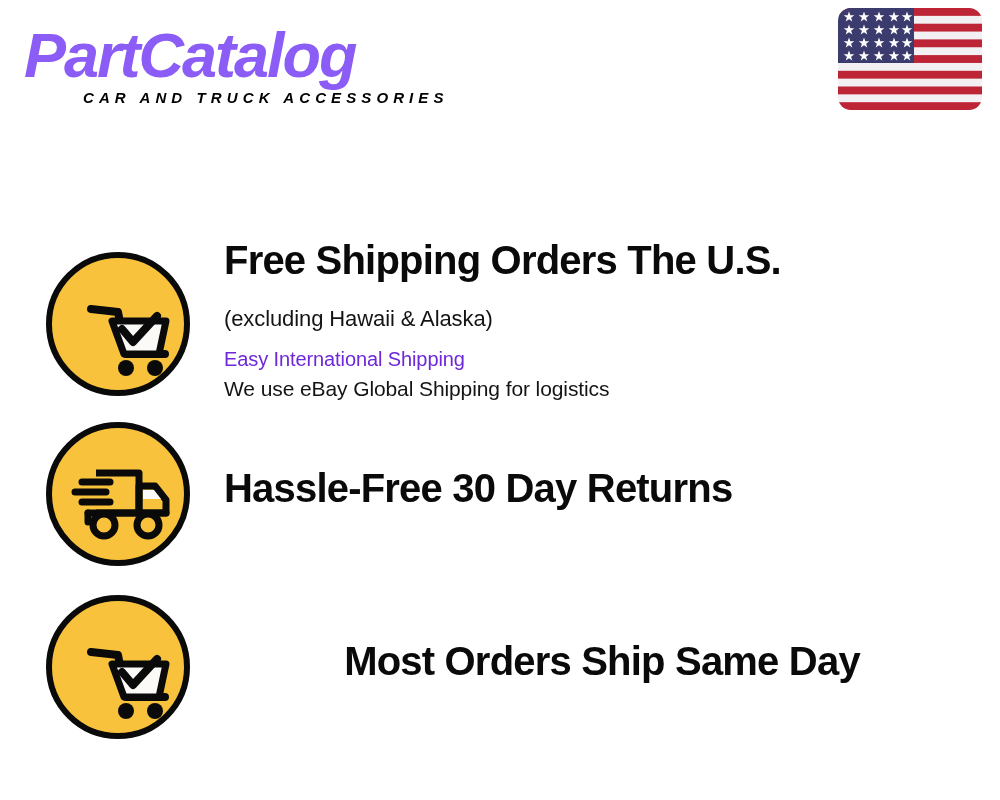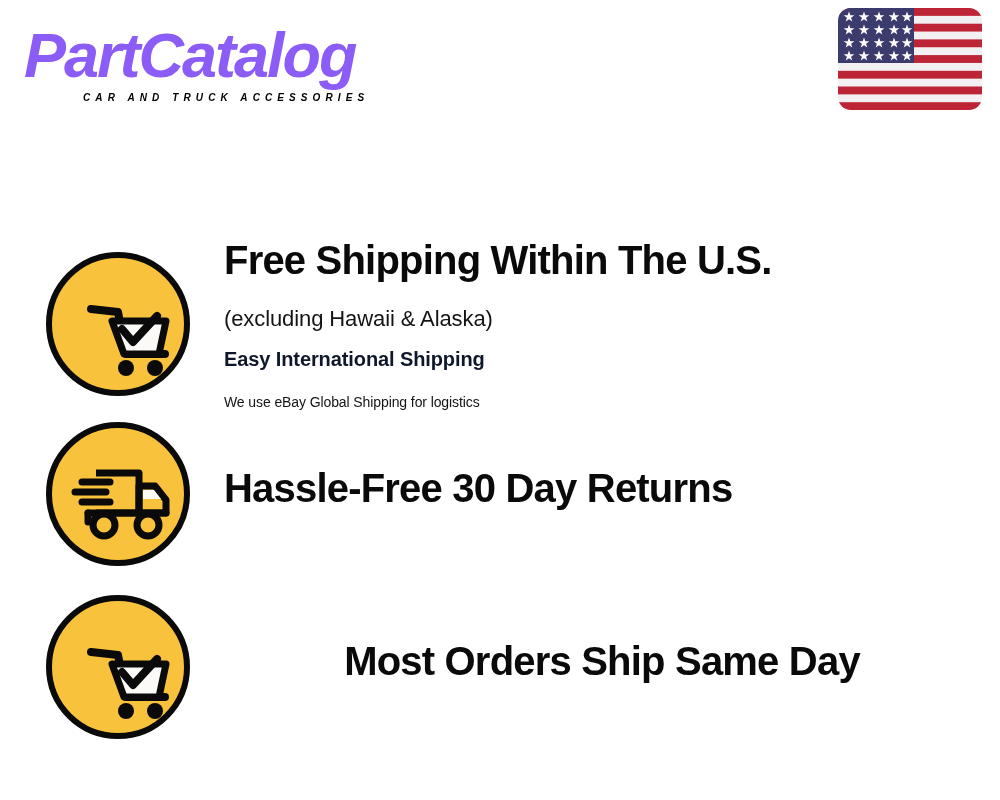--- a/index.html
+++ b/index.html
@@ -45,21 +45,21 @@
     transform: scaleX(0.97);
     transform-origin: left top;
   }
   #brand-tagline {
     position: absolute;
     left: 59px;
     top: 69px;
     font-family: "Liberation Sans", sans-serif;
     font-weight: bold;
     font-style: italic;
-    font-size: 10px;
+    font-size: 15px;
     line-height: 14px;
     letter-spacing: 5.1px;
     color: #000000;
     white-space: nowrap;
   }
 
   #seller-badge {
     position: absolute;
     right: 18px;
     top: 8px;
@@ -137,33 +137,33 @@
     font-size: 22px;
     line-height: 30px;
     letter-spacing: -0.1px;
     color: #141414;
     white-space: nowrap;
   }
   .feature-subtitle {
     display: block;
     margin-top: 12px;
     font-family: "Liberation Sans", sans-serif;
-    font-weight: bold;
+    font-weight: normal;
     font-size: 20px;
     line-height: 26px;
     letter-spacing: -0.1px;
-    color: #0f172a;
+    color: #6d28d9;
     white-space: nowrap;
   }
   .feature-detail {
     display: block;
-    margin-top: 16px;
-    font-family: "Liberation Sans", sans-serif;
-    font-weight: normal;
-    font-size: 14px;
+    margin-top: 2px;
+    font-family: "Liberation Sans", sans-serif;
+    font-weight: normal;
+    font-size: 21px;
     line-height: 29px;
     letter-spacing: -0.1px;
     color: #141414;
     white-space: nowrap;
   }
 </style>
 </head>
 <body>
 
 <div id="banner-header">
@@ -226,21 +226,21 @@
   <div class="feature-row" data-row="0">
     <svg class="feature-icon" viewBox="0 0 148 148" xmlns="http://www.w3.org/2000/svg">
       <circle cx="74" cy="74" r="69" fill="#F9C23C" stroke="#0A0A0A" stroke-width="6"></circle>
       <path d="M47 59 L74 62 L82 104 L121 104" fill="none" stroke="#0A0A0A" stroke-width="8" stroke-linecap="round" stroke-linejoin="round"></path>
       <path d="M68 71 L122 71 L115 104 L80 104 Z" fill="#FBFAF6" stroke="#0A0A0A" stroke-width="7" stroke-linejoin="round"></path>
       <path d="M78 79 L89 92 L113 66" fill="none" stroke="#0A0A0A" stroke-width="8" stroke-linecap="round" stroke-linejoin="round"></path>
       <circle cx="82" cy="118" r="8" fill="#0A0A0A"></circle>
       <circle cx="111" cy="118" r="8" fill="#0A0A0A"></circle>
     </svg>
     <div class="feature-text">
-      <span class="feature-title">Free Shipping Within The U.S.</span>
+      <span class="feature-title">Free Shipping Orders The U.S.</span>
       <span class="feature-note">(excluding Hawaii &amp; Alaska)</span>
       <span class="feature-subtitle">Easy International Shipping</span>
       <span class="feature-detail">We use eBay Global Shipping for logistics</span>
     </div>
   </div>
 
   <div class="feature-row" data-row="1">
     <svg class="feature-icon" viewBox="0 0 148 148" xmlns="http://www.w3.org/2000/svg">
       <circle cx="74" cy="74" r="69" fill="#F9C23C" stroke="#0A0A0A" stroke-width="6"></circle>
       <path d="M38 62 H66" stroke="#0A0A0A" stroke-width="7" stroke-linecap="round"></path>

